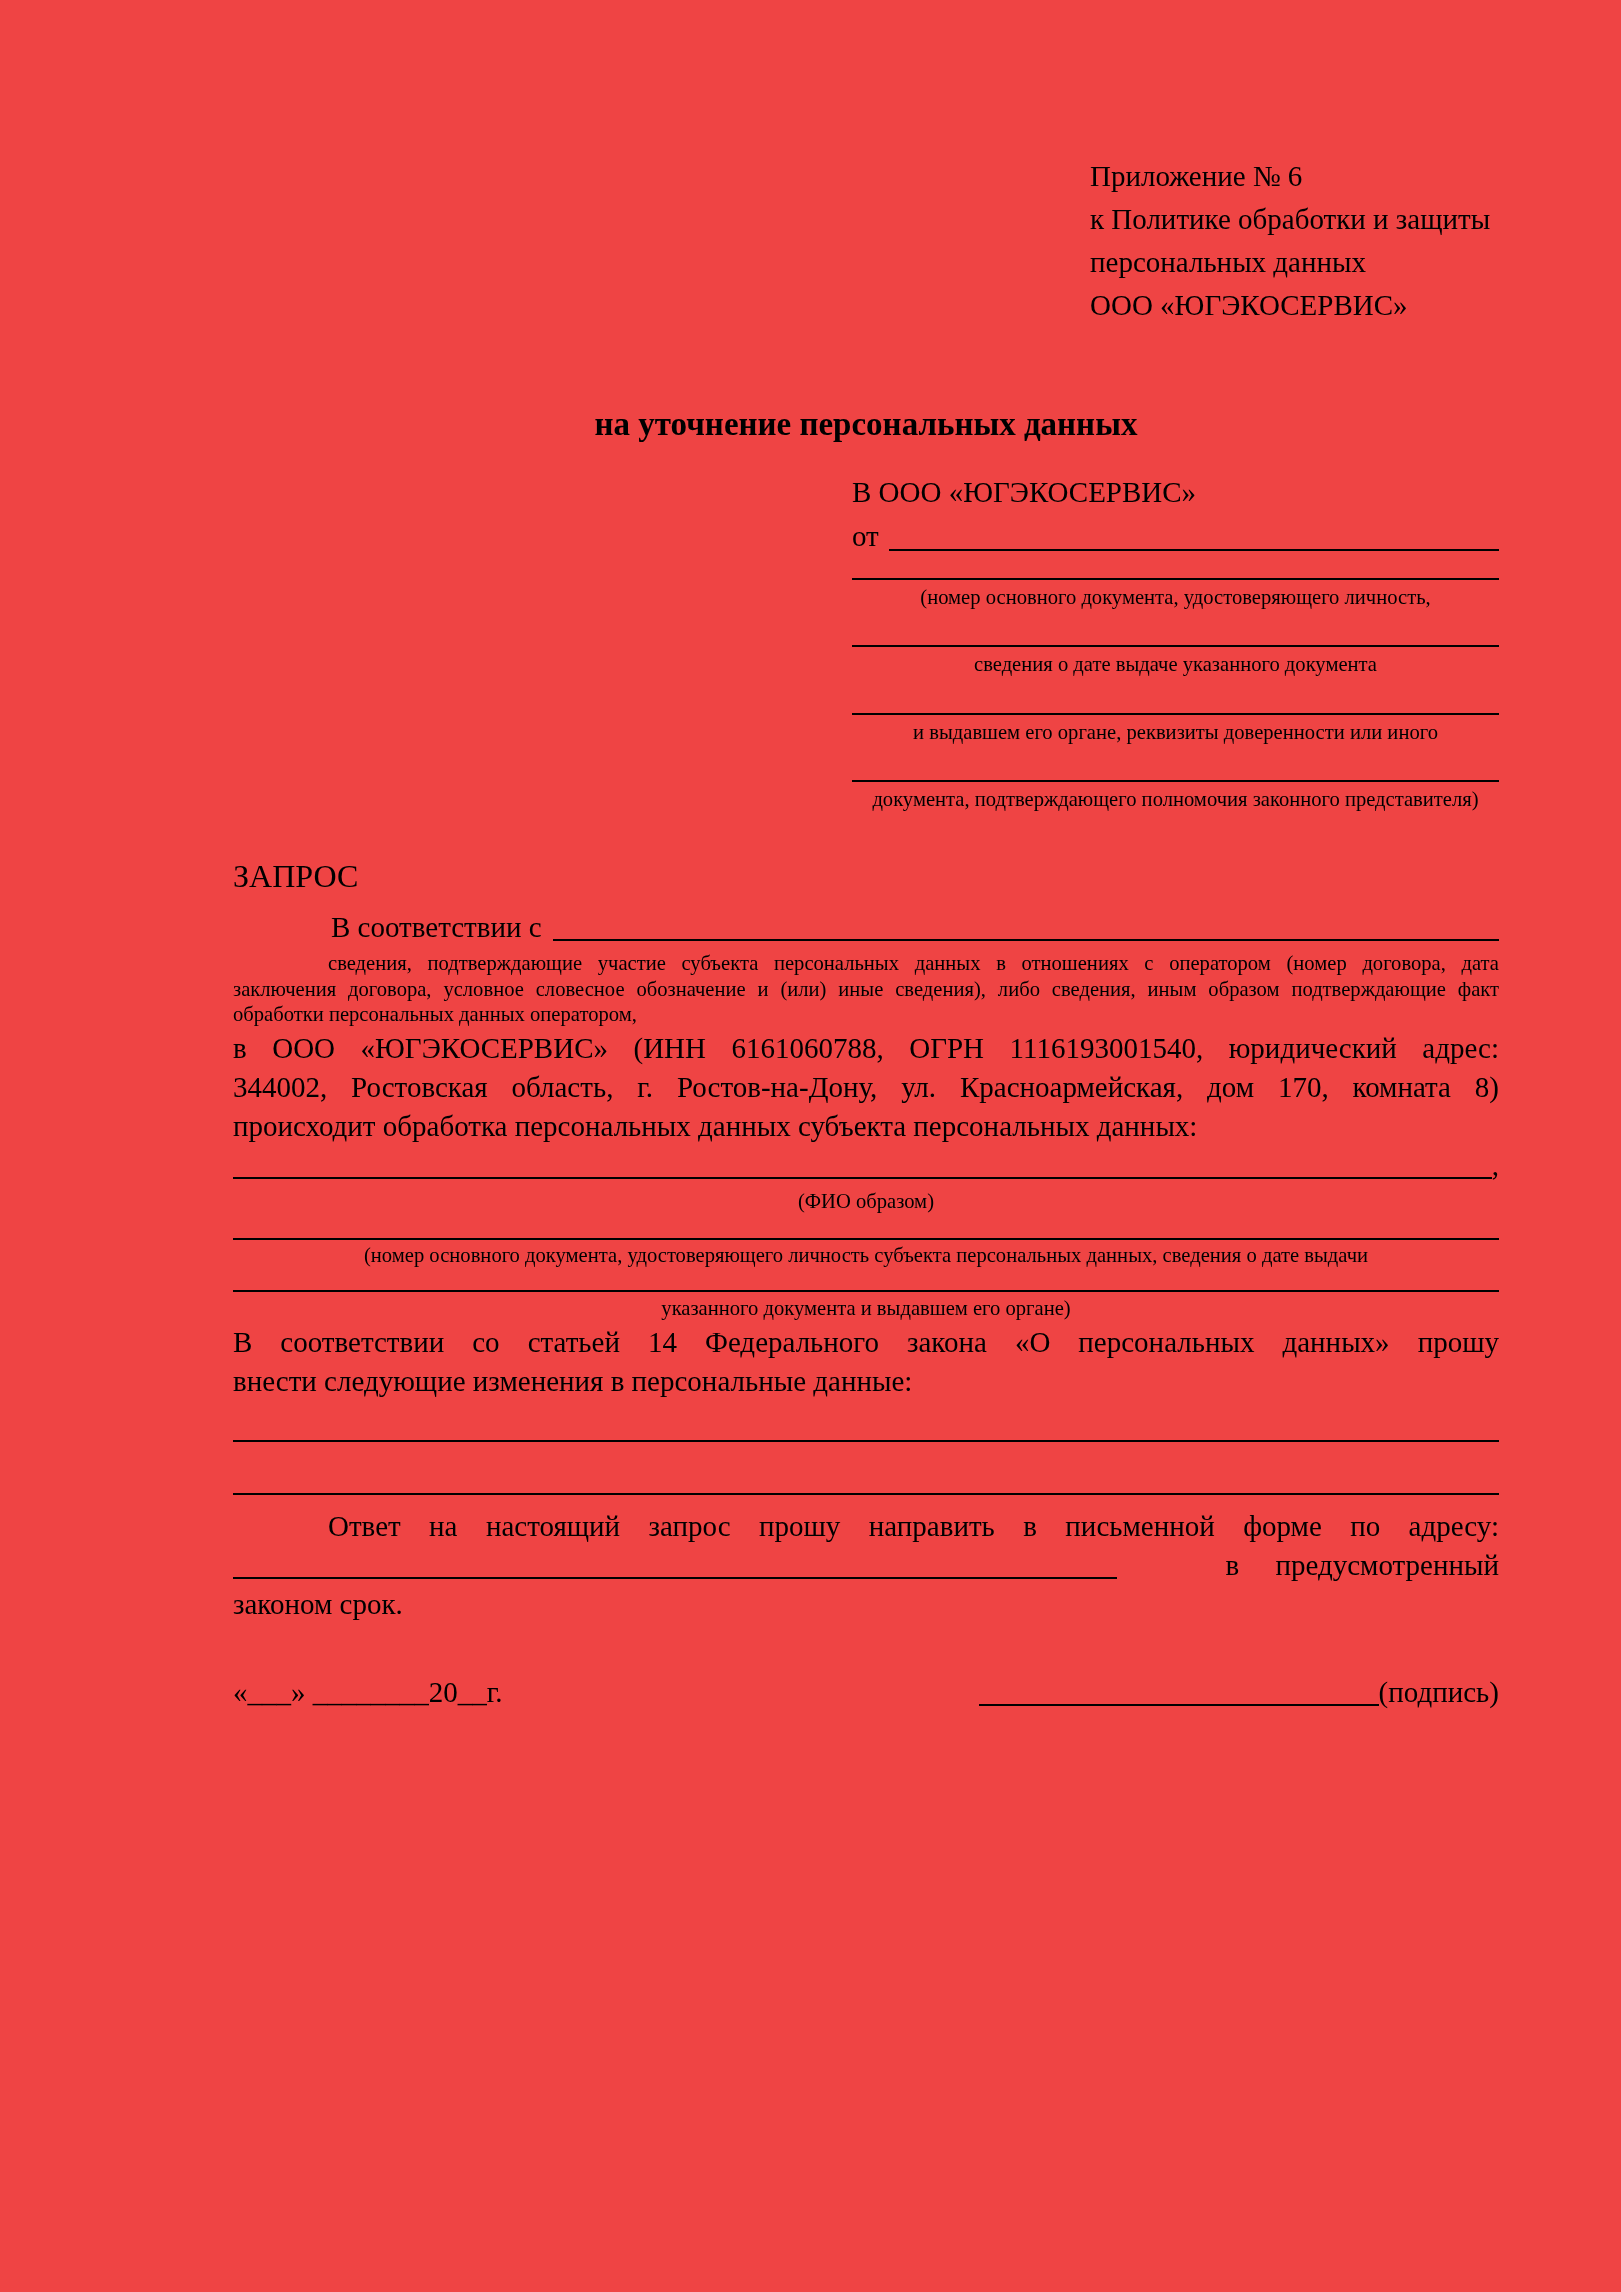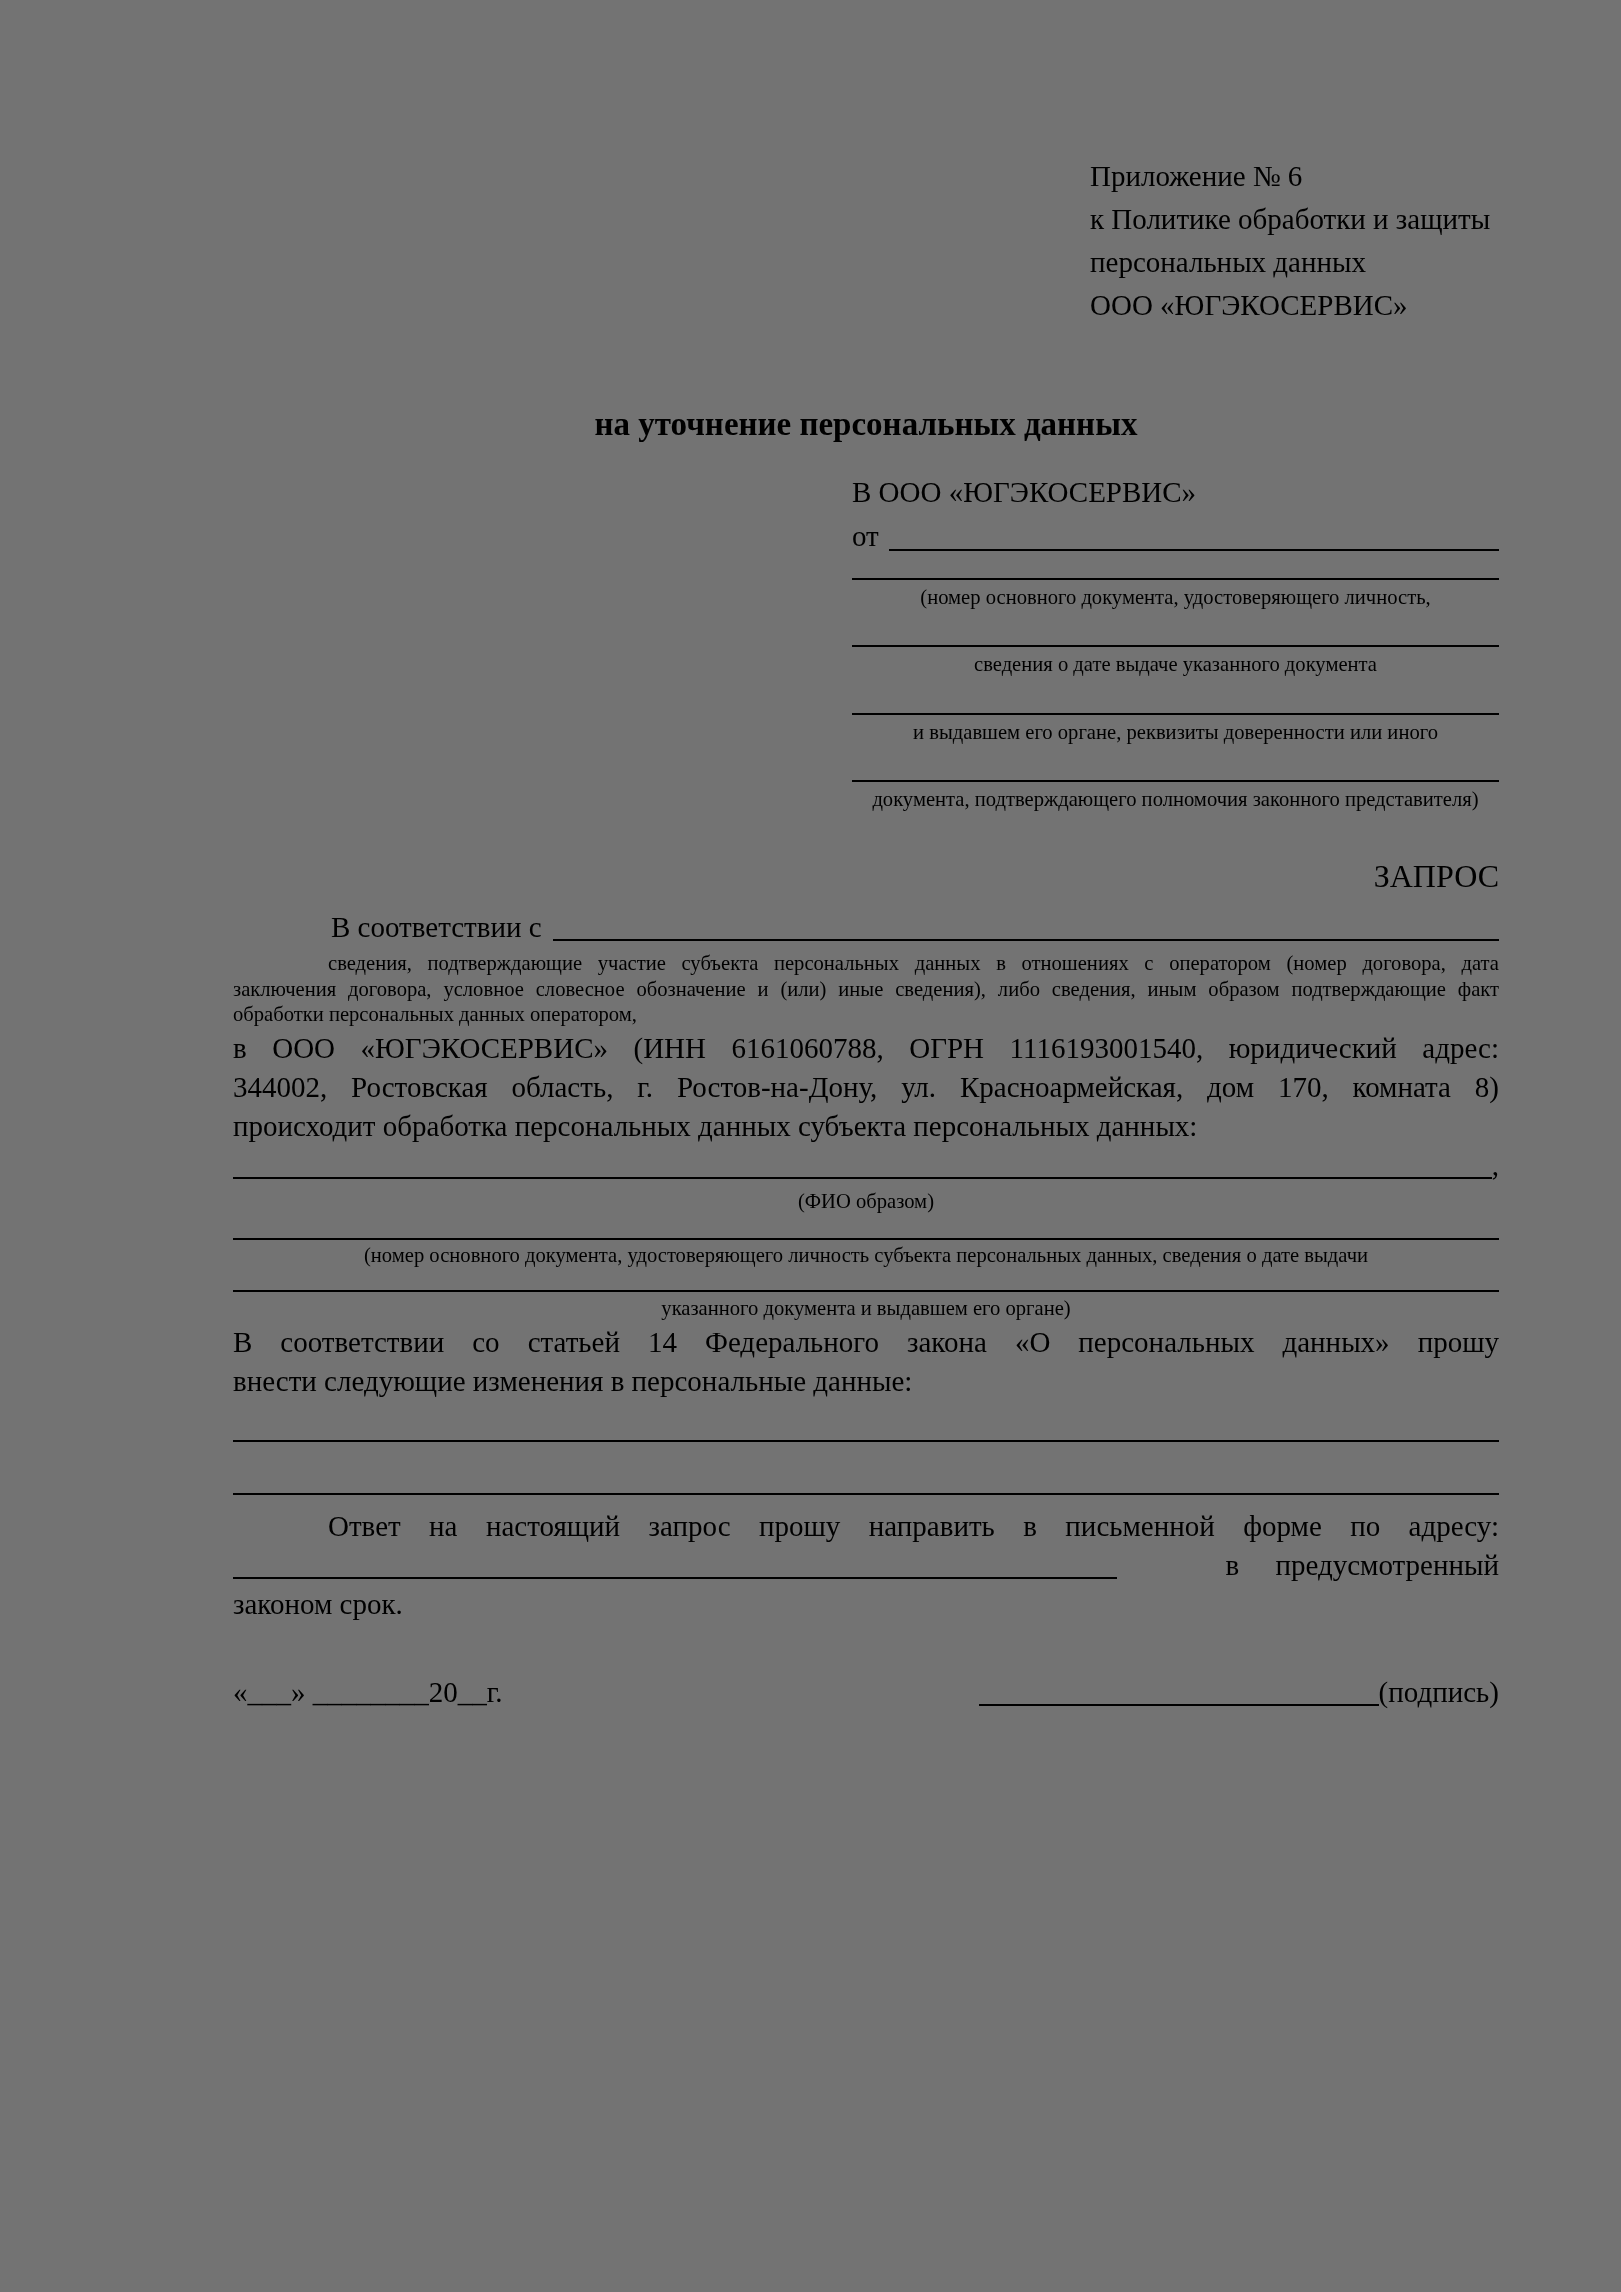--- a/index.html
+++ b/index.html
@@ -1,21 +1,21 @@
 <!DOCTYPE html>
 <html><head>
 <meta charset="utf-8">
 <style>
   * { box-sizing: border-box; margin: 0; padding: 0; }
   html, body { background: #ffffff; }
   .page {
     position: relative;
     width: 1621px;
     height: 2293px;
-    background: #737373;
+    background: #ef4444;
     color: #000000;
     font-family: "Liberation Serif", "DejaVu Serif", serif;
     overflow: hidden;
   }
   .content { padding: 155px 122px 0 233px; font-size: 29px; line-height: 39px; }
 
   
   .appendix { margin-left: 857px; line-height: 43px; }
 
   
@@ -32,21 +32,21 @@
     border-bottom: 2.9px solid #000;
     margin: 0 0 5.9px 9.8px;
   }
   .cap { font-size: 20.6px; line-height: 25.5px; text-align: center; margin-top: 4.9px; }
   .blank { border-bottom: 2.9px solid #000; }
   .addressee .blank { height: 37px; }
   .addressee .blank.first { height: 23.5px; }
   .from-row { margin-top: 5.9px; }
 
   
-  .zapros { margin-top: 45px; text-align: right; font-size: 32px; }
+  .zapros { margin-top: 45px; text-align: left; font-size: 32px; }
   .intro-row { margin-top: 11.8px; padding-left: 98px; }
   .intro-row .fill { margin-left: 11.8px; }
 
   .fnote { margin-top: 3.9px; font-size: 20.6px; line-height: 25.5px; }
   .ind { padding-left: 95px; }
   .just { text-align: justify; text-align-last: justify; }
 
   .par { margin-top: 1px; }
 
   .comma-row .fill { margin-left: 0; }

